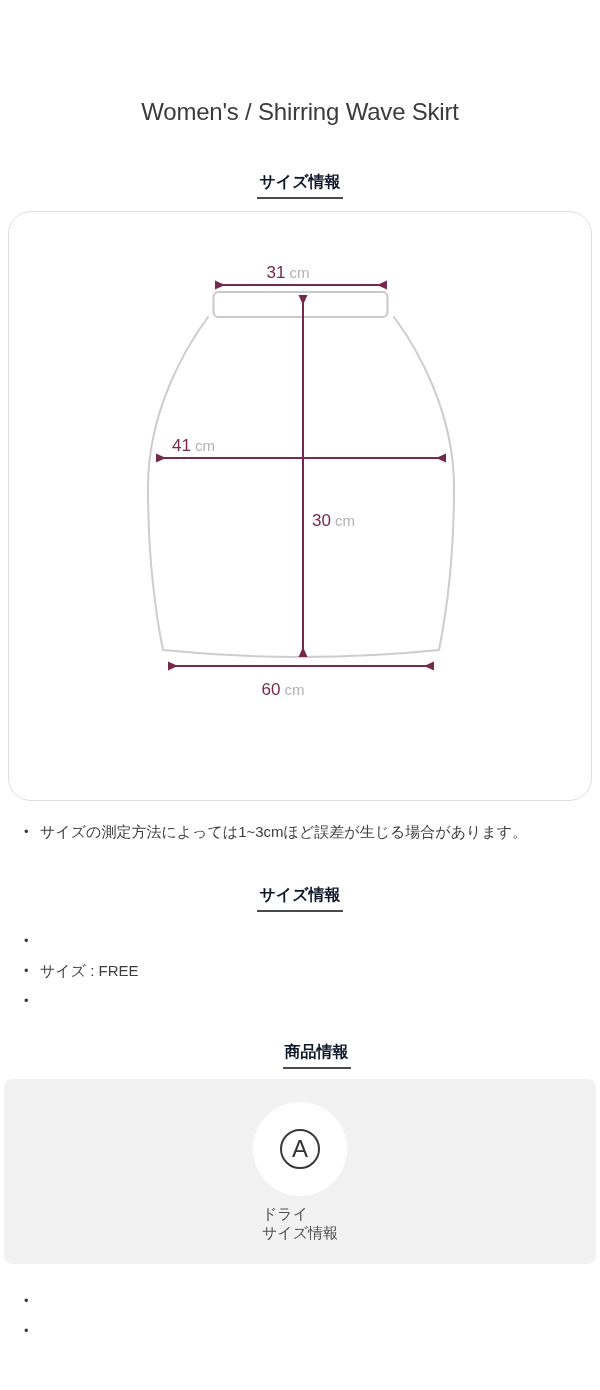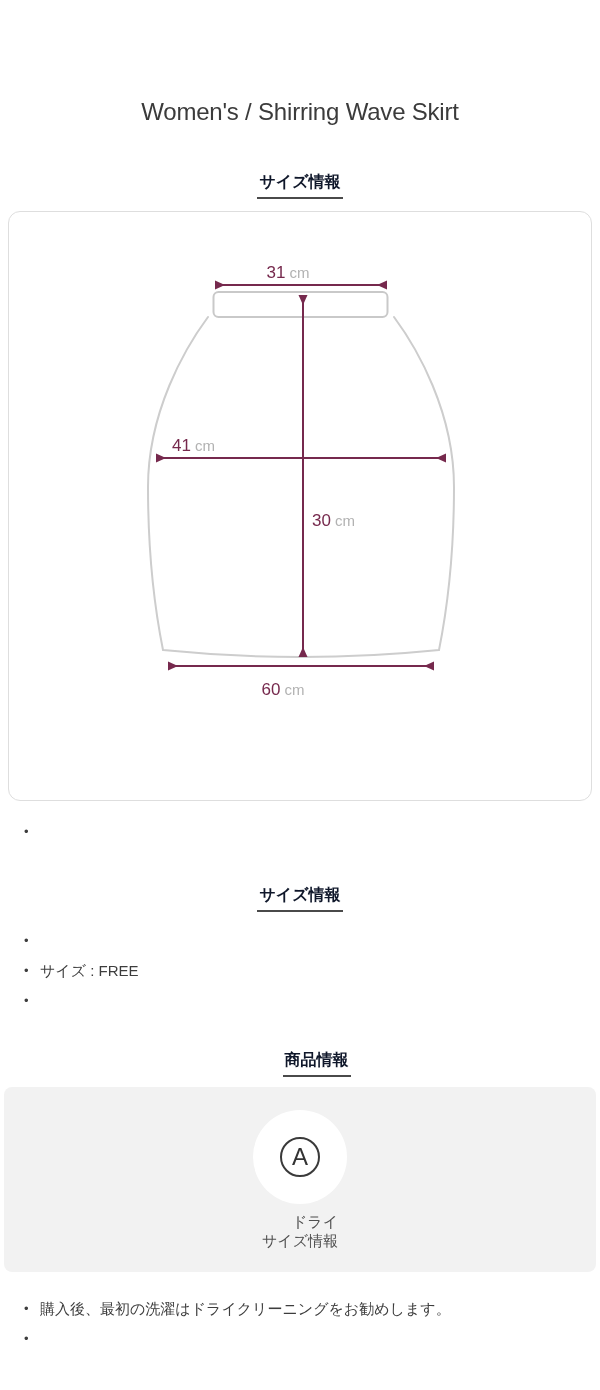--- a/index.html
+++ b/index.html
@@ -16,35 +16,35 @@
     text-align: center;
     font-size: 24px;
     line-height: 33px;
     font-weight: 400;
     color: #3b3b3b;
     letter-spacing: -0.2px;
   }
   .heading-wrap { text-align: center; }
   .heading-wrap.h1 { margin-top: 44px; }
   .heading-wrap.h2 { margin-top: 40px; }
-  .heading-wrap.h3 { margin-top: 34px; padding-left: 33px; }
+  .heading-wrap.h3 { margin-top: 26px; padding-left: 33px; }
   .section-heading {
     display: inline-block;
     font-size: 16px;
     line-height: 20px;
     font-weight: 700;
     color: #0f172a;
     padding: 0 2px 5px 2px;
     border-bottom: 2px solid #4a4a4a;
   }
   .diagram-panel {
     margin: 12px 8px 0 8px;
     height: 590px;
     border: 1px solid #dedede;
-    border-radius: 12px;
+    border-radius: 23px;
     background: #ffffff;
     overflow: hidden;
   }
   .diagram-panel svg { display: block; }
   .dim-num  { fill: #76294d; font-size: 17px; font-family: "Liberation Sans","DejaVu Sans",sans-serif; }
   .dim-unit { fill: #b2b2b2; font-size: 15px; font-family: "Liberation Sans","DejaVu Sans",sans-serif; }
   .note-list { margin-top: 18px; }
   .note-item {
     display: flex;
     padding-left: 24px;
@@ -89,21 +89,21 @@
     border: 2px solid #3a3a3a;
     border-radius: 50%;
     display: flex;
     align-items: center;
     justify-content: center;
     font-size: 24px;
     color: #333333;
   }
   .care-label {
     margin-top: 8px;
-    text-align: right;
+    text-align: left;
     font-size: 15px;
     line-height: 19px;
     color: #4f4f4f;
   }
 </style>
 </head>
 <body>
 
 <h1 class="page-title">Women's / Shirring Wave Skirt</h1>
 
@@ -156,20 +156,21 @@
     </g>
     <text x="274" y="483" text-anchor="middle">
       <tspan class="dim-num">60</tspan><tspan class="dim-unit" dx="4">cm</tspan>
     </text>
   </svg>
 </div>
 
 <div class="note-list">
   <div class="note-item">
     <span class="bullet-dot">•</span>
+    <span class="note-text">サイズの測定方法によっては1~3cmほど誤差が生じる場合があります。</span>
   </div>
 </div>
 
 <div class="heading-wrap h2">
   <span class="section-heading">サイズ情報</span>
 </div>
 
 <div class="note-list spec-list">
   <div class="note-item">
     <span class="bullet-dot">•</span>
@@ -195,18 +196,17 @@
   </div>
   <div class="care-label">
     <div>ドライ</div>
     <div>サイズ情報</div>
   </div>
 </div>
 
 <div class="note-list care-list">
   <div class="note-item">
     <span class="bullet-dot">•</span>
-    <span class="note-text">購入後、最初の洗濯はドライクリーニングをお勧めします。</span>
   </div>
   <div class="note-item">
     <span class="bullet-dot">•</span>
   </div>
 </div>
 
 </body></html>

